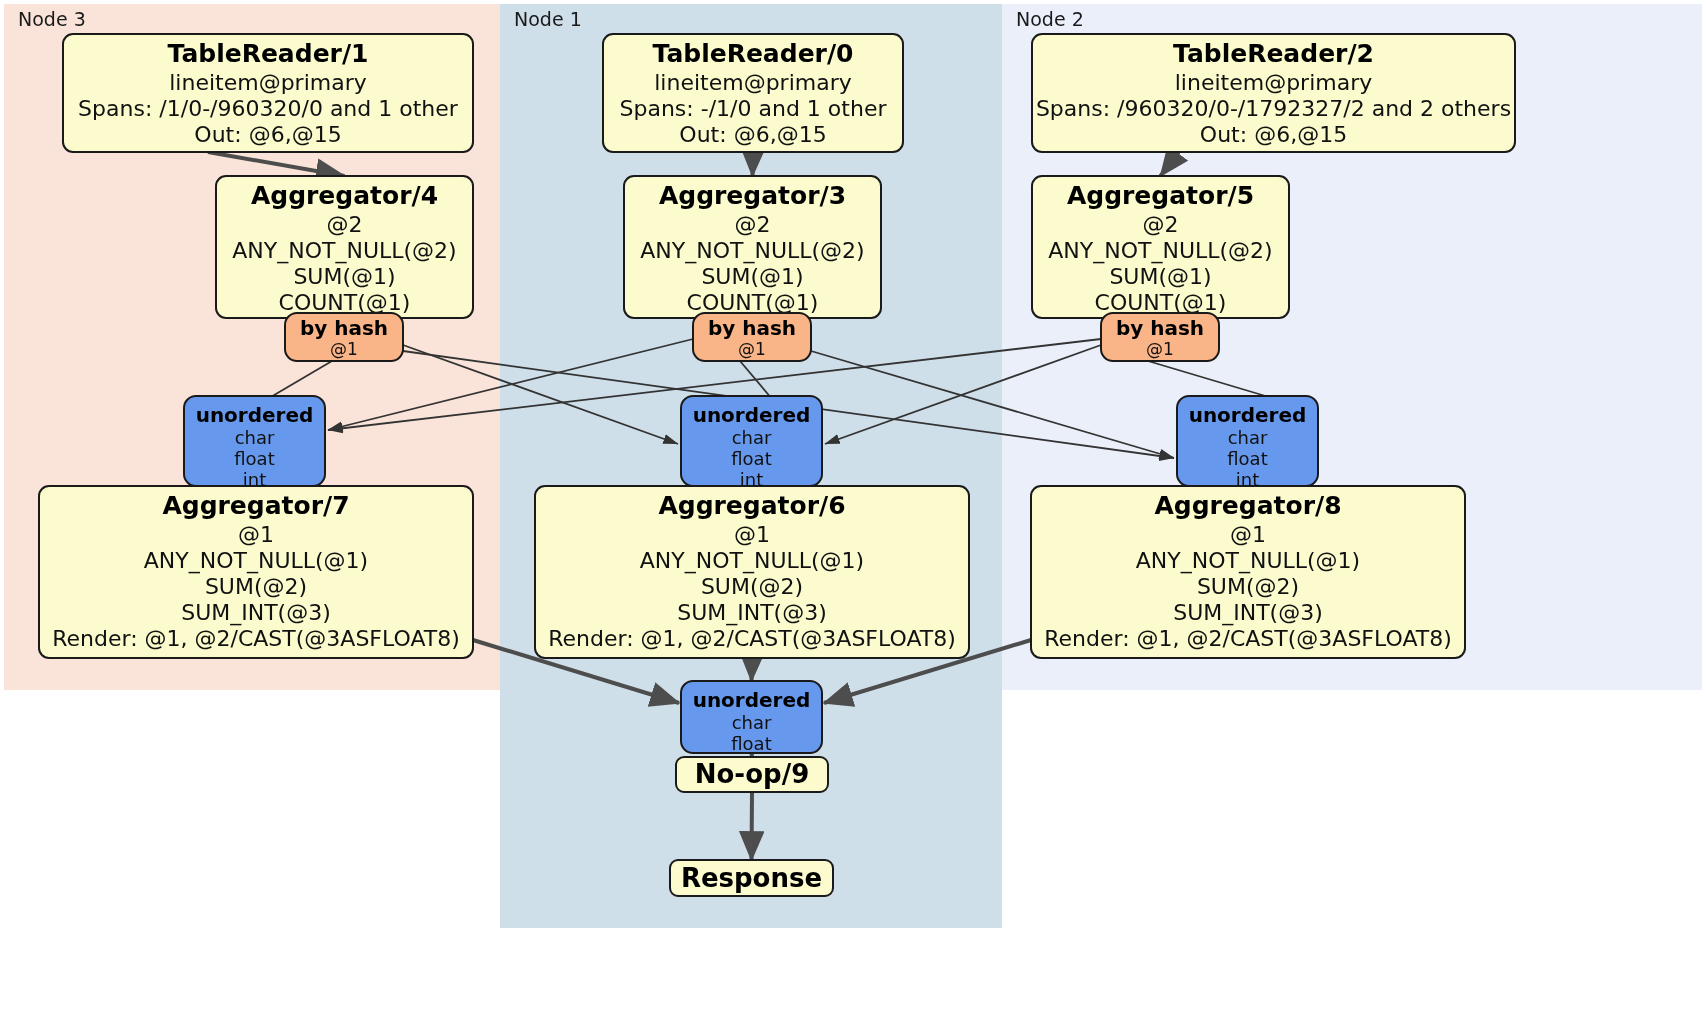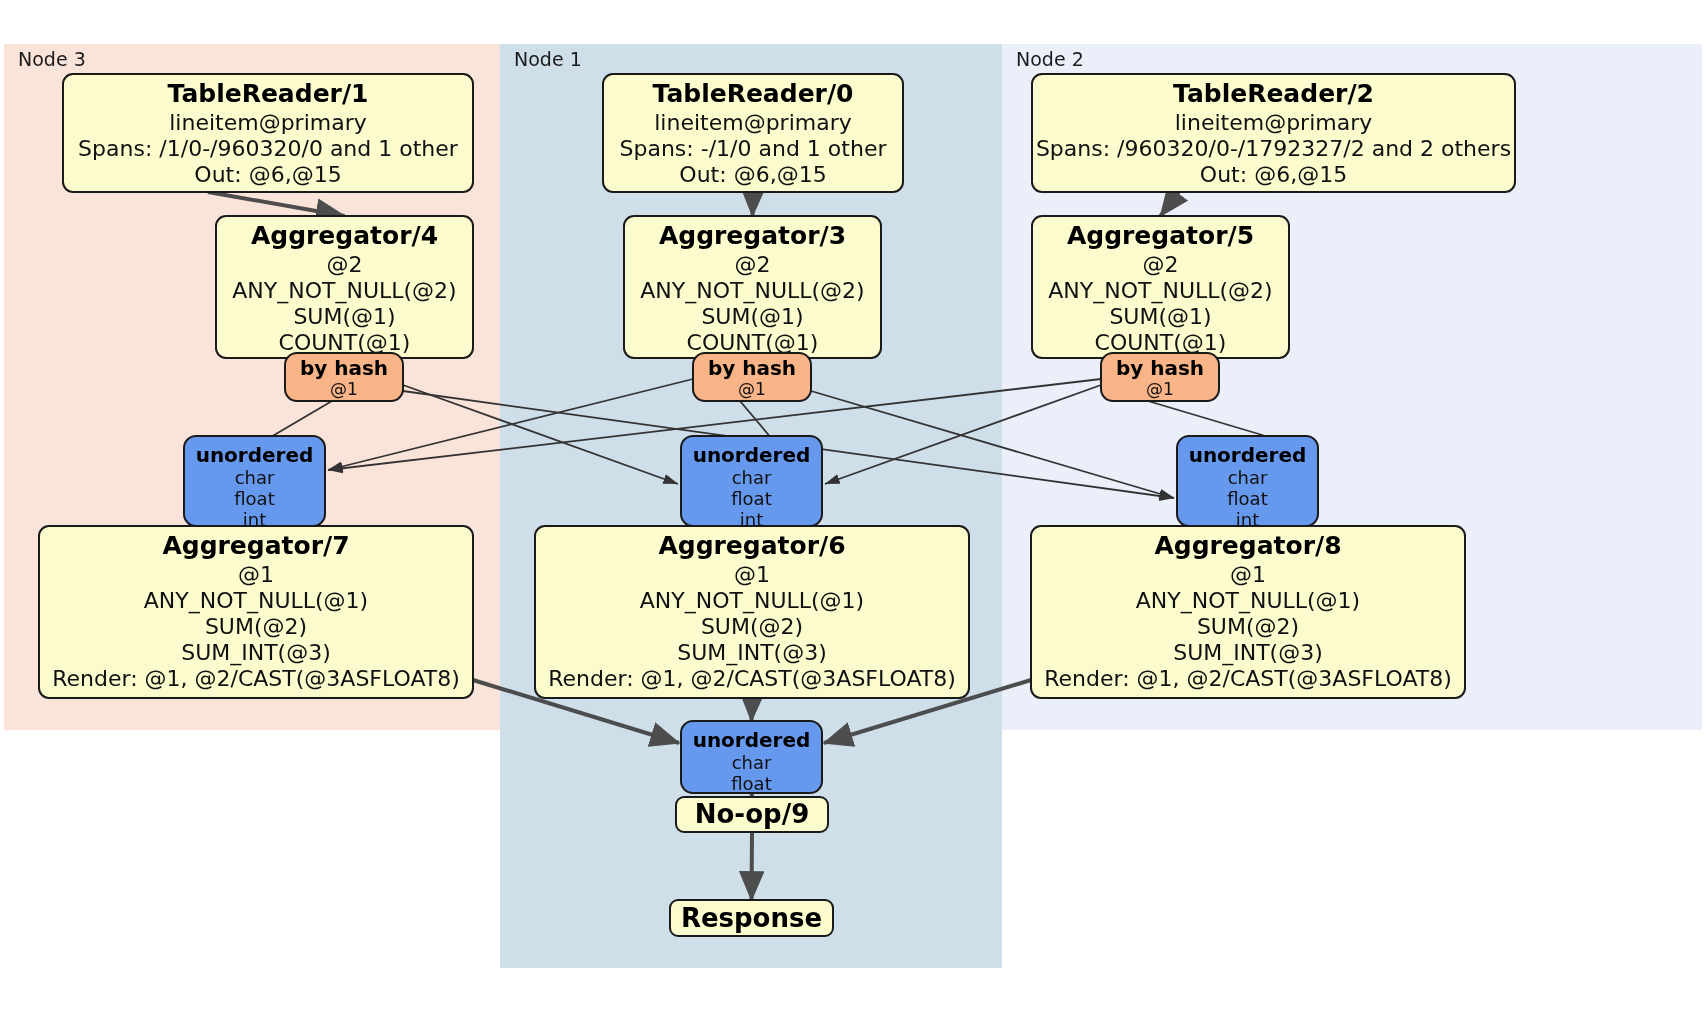--- a/index.html
+++ b/index.html
@@ -10,21 +10,20 @@
   body {
     width: 1706px;
     height: 1016px;
     font-family: "DejaVu Sans", "Liberation Sans", sans-serif;
     overflow: hidden;
   }
   #stage {
     position: relative;
     width: 1706px;
     height: 824px;
-    margin-top: 40px;
   }
   #stage svg {
     position: absolute;
     top: 0;
     left: 0;
   }
   .node-panel-label {
     font-size: 19px;
     fill: #1a1a1a;
     font-family: "DejaVu Sans", "Liberation Sans", sans-serif;

